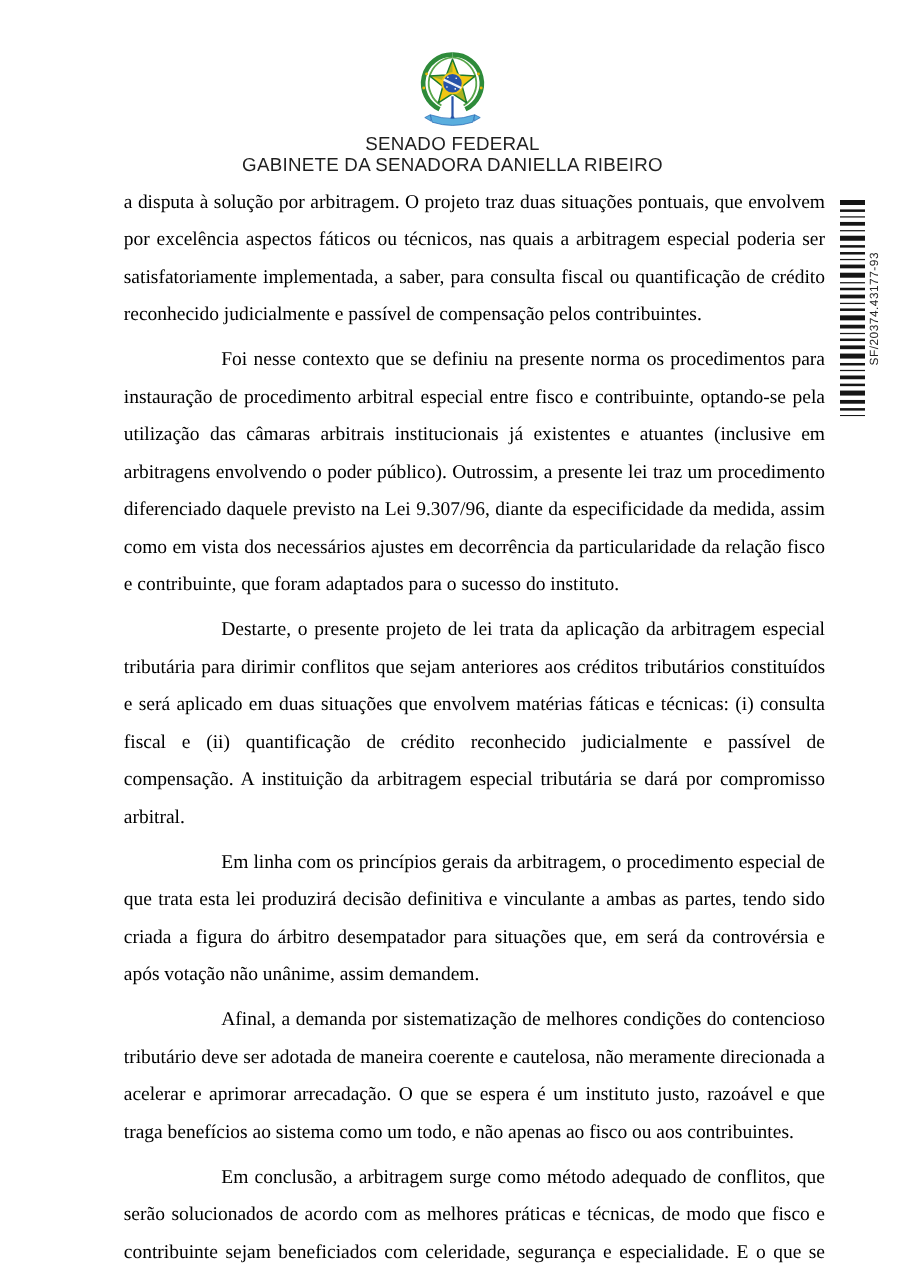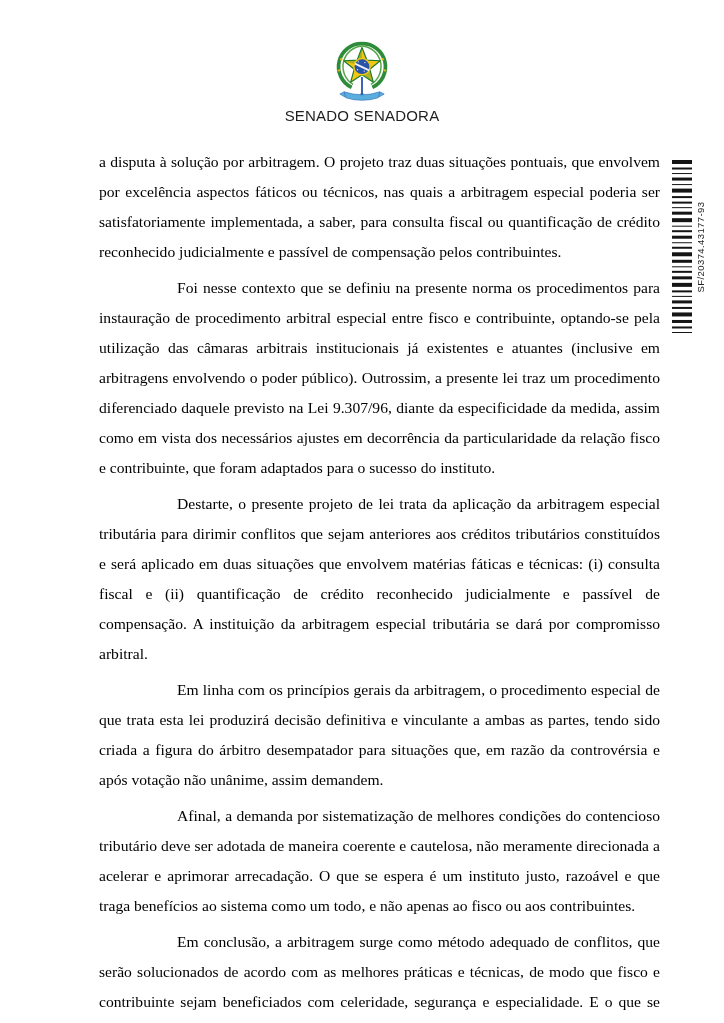--- a/index.html
+++ b/index.html
@@ -74,28 +74,29 @@
       <circle cx="45" cy="33.5" r="0.9" fill="#fff"></circle>
       <circle cx="54" cy="34.5" r="0.9" fill="#fff"></circle>
       <circle cx="44" cy="44" r="0.9" fill="#fff"></circle>
       <circle cx="53" cy="46" r="0.9" fill="#fff"></circle>
       <circle cx="50" cy="40.5" r="0.8" fill="#fff"></circle>
 
       <path d="M26 74 Q50 82 74 74 L72 82 Q50 89 28 82 Z" fill="#5aaede" stroke="#2b6bb5" stroke-width="0.8"></path>
       <path d="M26 74 L20 77 L27 81 Z" fill="#5aaede" stroke="#2b6bb5" stroke-width="0.8"></path>
       <path d="M74 74 L80 77 L73 81 Z" fill="#5aaede" stroke="#2b6bb5" stroke-width="0.8"></path>
     </svg>
-    <div class="org-name">SENADO SENADORA</div>
+    <div class="org-name">SENADO FEDERAL</div>
+    <div class="office-name">GABINETE DA SENADORA DANIELLA RIBEIRO</div>
   </header>
 
   <main class="doc-body">
     <p class="continuation">a disputa à solução por arbitragem. O projeto traz duas situações pontuais, que envolvem por excelência aspectos fáticos ou técnicos, nas quais a arbitragem especial poderia ser satisfatoriamente implementada, a saber, para consulta fiscal ou quantificação de crédito reconhecido judicialmente e passível de compensação pelos contribuintes.</p>
     <p>Foi nesse contexto que se definiu na presente norma os procedimentos para instauração de procedimento arbitral especial entre fisco e contribuinte, optando-se pela utilização das câmaras arbitrais institucionais já existentes e atuantes (inclusive em arbitragens envolvendo o poder público). Outrossim, a presente lei traz um procedimento diferenciado daquele previsto na Lei 9.307/96, diante da especificidade da medida, assim como em vista dos necessários ajustes em decorrência da particularidade da relação fisco e contribuinte, que foram adaptados para o sucesso do instituto.</p>
     <p>Destarte, o presente projeto de lei trata da aplicação da arbitragem especial tributária para dirimir conflitos que sejam anteriores aos créditos tributários constituídos e será aplicado em duas situações que envolvem matérias fáticas e técnicas: (i) consulta fiscal e (ii) quantificação de crédito reconhecido judicialmente e passível de compensação. A instituição da arbitragem especial tributária se dará por compromisso arbitral.</p>
-    <p>Em linha com os princípios gerais da arbitragem, o procedimento especial de que trata esta lei produzirá decisão definitiva e vinculante a ambas as partes, tendo sido criada a figura do árbitro desempatador para situações que, em razão da controvérsia e após votação não unânime, assim demandem.</p>
+    <p>Em linha com os princípios gerais da arbitragem, o procedimento especial de que trata esta lei produzirá decisão definitiva e vinculante a ambas as partes, tendo sido criada a figura do árbitro desempatador para situações que, em será da controvérsia e após votação não unânime, assim demandem.</p>
     <p>Afinal, a demanda por sistematização de melhores condições do contencioso tributário deve ser adotada de maneira coerente e cautelosa, não meramente direcionada a acelerar e aprimorar arrecadação. O que se espera é um instituto justo, razoável e que traga benefícios ao sistema como um todo, e não apenas ao fisco ou aos contribuintes.</p>
     <p>Em conclusão, a arbitragem surge como método adequado de conflitos, que serão solucionados de acordo com as melhores práticas e técnicas, de modo que fisco e contribuinte sejam beneficiados com celeridade, segurança e especialidade. E o que se espera é que com a adoção da arbitragem especial tributária possa prevenir controvérsias tributárias, para evitar questionamentos antes mesmos dos lançamentos tributários e aplicações de multas.</p>
   </main>
 
   <aside class="barcode-strip">
     <svg id="barcode-svg" class="barcode-svg" width="20" height="173" viewBox="0 0 20 173" aria-hidden="true">
         <rect x="0" y="0.00" width="20" height="4" fill="#151515"></rect>
         <rect x="0" y="7.52" width="20" height="2" fill="#151515"></rect>
         <rect x="0" y="13.03" width="20" height="1" fill="#151515"></rect>
         <rect x="0" y="17.55" width="20" height="3" fill="#151515"></rect>

